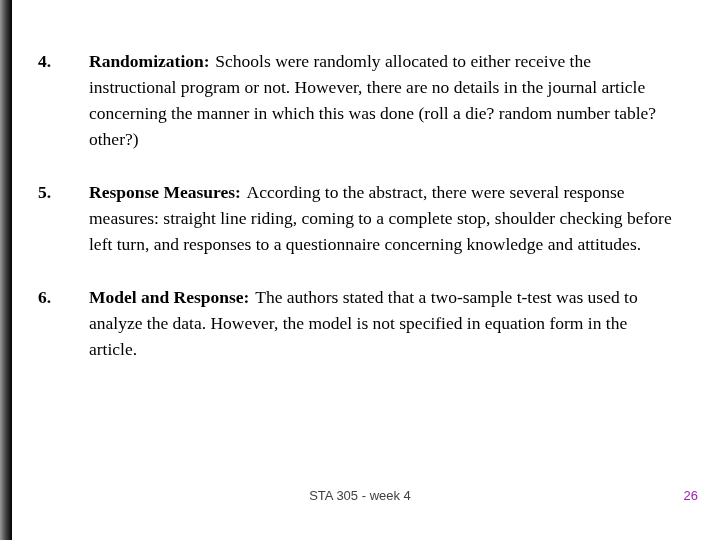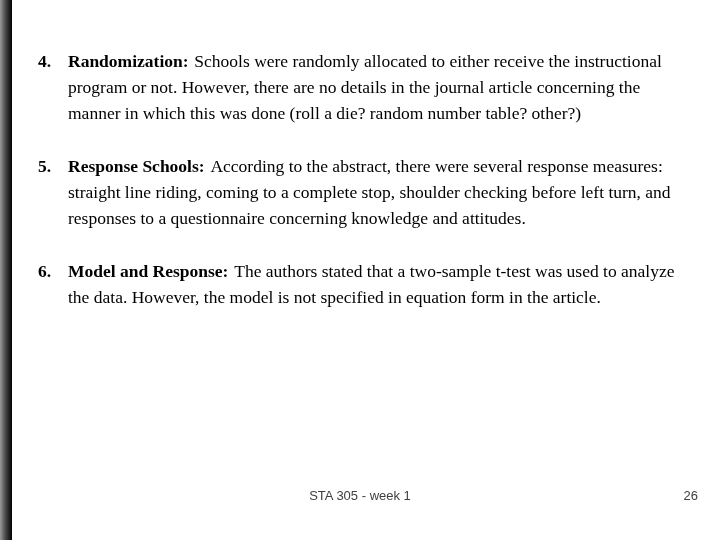--- a/index.html
+++ b/index.html
@@ -37,20 +37,21 @@
     font-size: 17.5px;
     line-height: 26px;
   }
   .item .num {
     flex: 0 0 30px;
     width: 30px;
     font-weight: bold;
   }
   .item .text {
     flex: 1 1 auto;
+    margin-left: 21px;
   }
   .item .hdr {
     font-weight: bold;
     margin-right: 0.33em;
   }
   .footer {
     position: absolute;
     left: 0;
     right: 0;
     top: 488px;
@@ -58,21 +59,21 @@
     font-family: "Liberation Sans", sans-serif;
     font-size: 13px;
     color: #3f3f3f;
   }
   .page-num {
     position: absolute;
     right: 22px;
     top: 0;
     font-family: "Liberation Sans", sans-serif;
     font-size: 13px;
-    color: #404040;
+    color: #a21caf;
   }
 </style>
 </head>
 <body>
 
 <div class="slide">
 
   <div class="left-bar"></div>
 
   <div class="content">
@@ -80,31 +81,31 @@
     <div class="item">
       <div class="num">4.</div>
       <div class="text">
         <span class="hdr">Randomization:</span><span>Schools were randomly allocated to either receive the instructional program or not. However, there are no details in the journal article concerning the manner in which this was done (roll a die? random number table? other?)</span>
       </div>
     </div>
 
     <div class="item">
       <div class="num">5.</div>
       <div class="text">
-        <span class="hdr">Response Schools:</span><span>According to the abstract, there were several response measures: straight line riding, coming to a complete stop, shoulder checking before left turn, and responses to a questionnaire concerning knowledge and attitudes.</span>
+        <span class="hdr">Response Measures:</span><span>According to the abstract, there were several response measures: straight line riding, coming to a complete stop, shoulder checking before left turn, and responses to a questionnaire concerning knowledge and attitudes.</span>
       </div>
     </div>
 
     <div class="item">
       <div class="num">6.</div>
       <div class="text">
         <span class="hdr">Model and Response:</span><span>The authors stated that a two-sample t-test was used to analyze the data. However, the model is not specified in equation form in the article.</span>
       </div>
     </div>
 
   </div>
 
   <div class="footer">
-    <span>STA 305 - week 1</span>
+    <span>STA 305 - week 4</span>
     <span class="page-num">26</span>
   </div>
 
 </div>
 
 </body></html>

